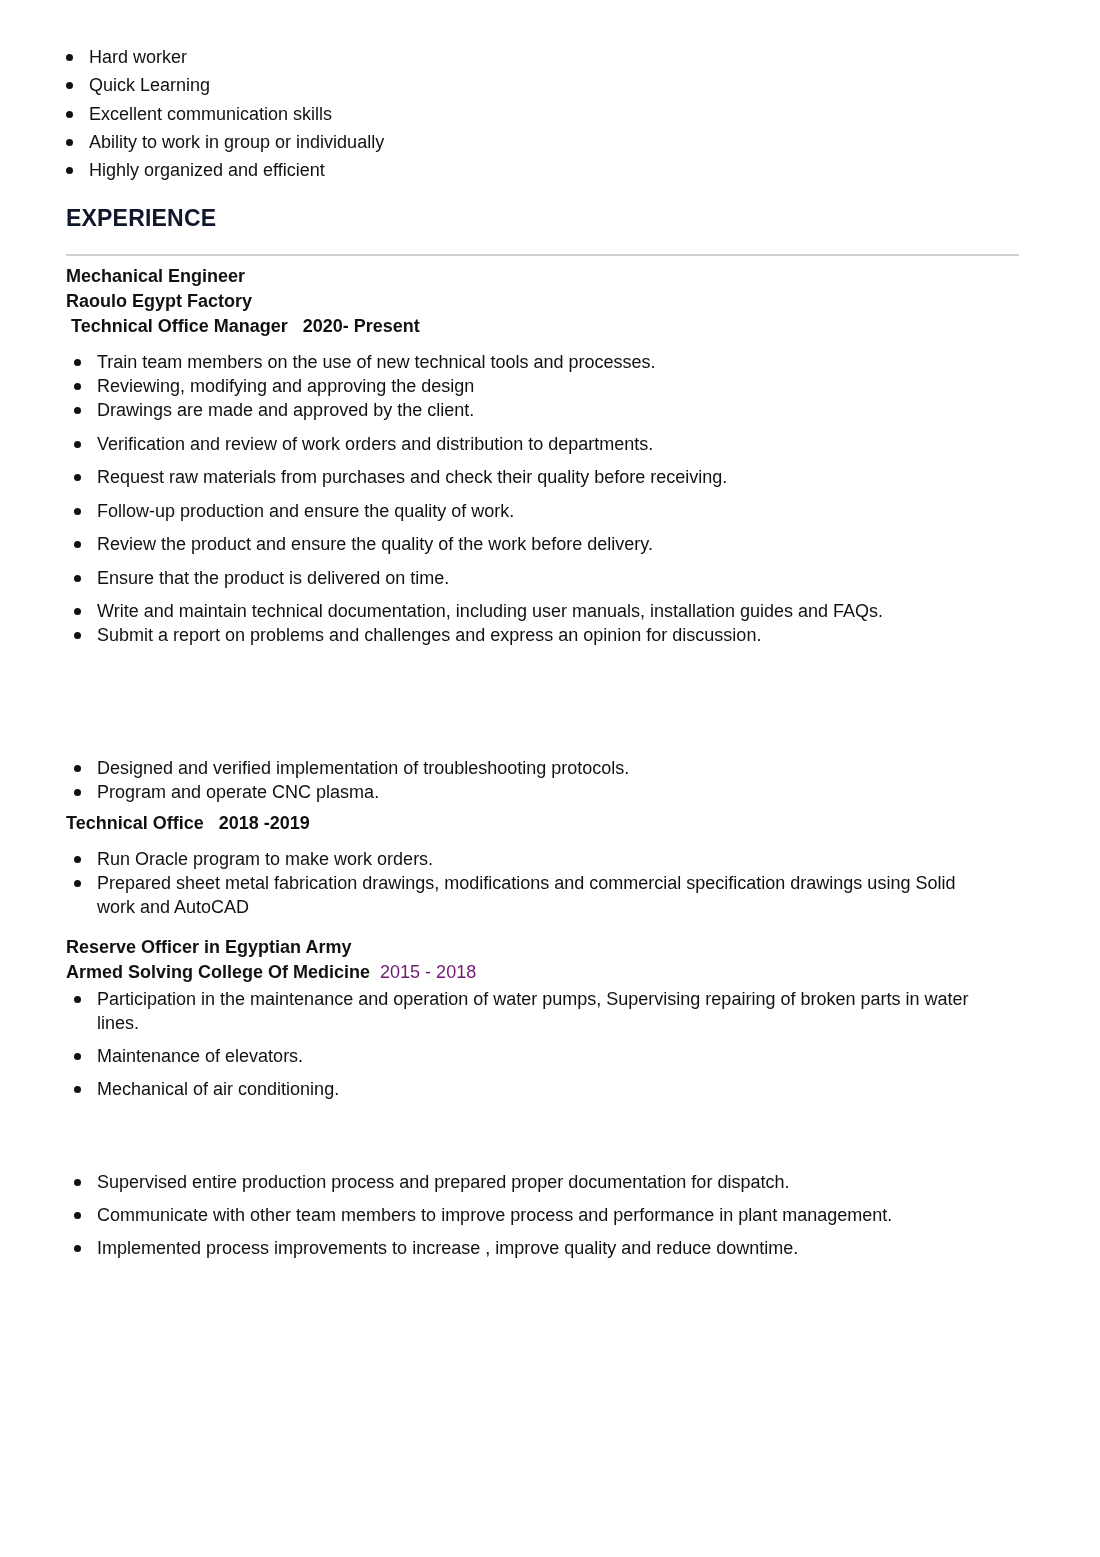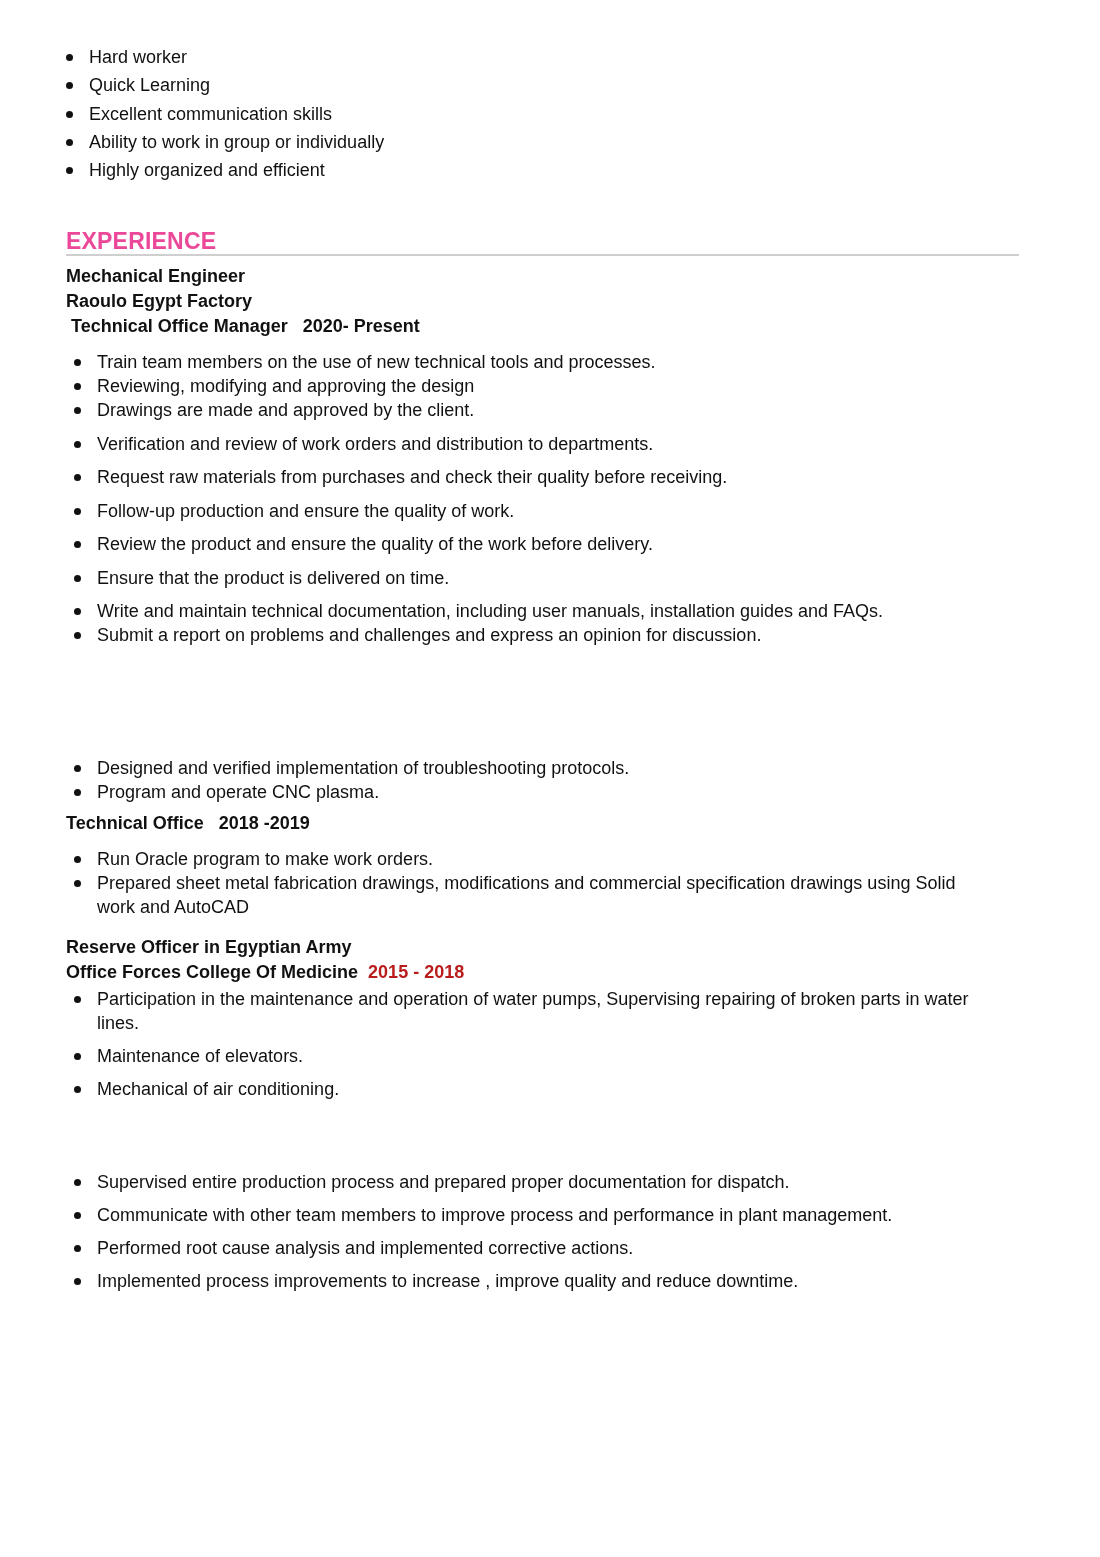--- a/index.html
+++ b/index.html
@@ -16,31 +16,31 @@
       background: #111; top: 9px;
     }
 
     
     .skills { position: absolute; left: 66px; top: 45px; }
     .skills li { padding-left: 23px; height: 28.3px; }
     .skills li .bullet { left: 0; }
 
     
     .section-title {
-      position: absolute; left: 66px; top: 228px;
-      font-size: 23px; font-weight: bold; color: #ec4899; letter-spacing: 0.2px;
+      position: absolute; left: 66px; top: 205px;
+      font-size: 23px; font-weight: bold; color: #0f172a; letter-spacing: 0.2px;
     }
     .section-rule {
       position: absolute; left: 66px; top: 254px; width: 953px; height: 2px;
       background: #cfcfcf;
     }
 
     .blk { position: absolute; left: 66px; }
     .hd { font-size: 18px; font-weight: bold; line-height: 25px; white-space: pre; }
-    .date-accent { color: #b91c1c; font-weight: bold; }
+    .date-accent { color: #701a75; font-weight: normal; }
 
     .exlist li { padding-left: 31px; }
     .exlist li .bullet { left: 8px; }
   </style>
 </head>
 <body>
 
 <div class="page">
 
   <ul class="skills">
@@ -81,29 +81,28 @@
     <div class="hd">Technical Office   2018 -2019</div>
   </div>
   <ul class="blk exlist" style="top:847px;">
     <li style="height:24px"><span class="bullet"></span><span>Run Oracle program to make work orders.</span></li>
     <li style="height:24px"><span class="bullet"></span><span>Prepared sheet metal fabrication drawings, modifications and commercial specification drawings using Solid</span></li>
     <li style="height:24px"><span>work and AutoCAD</span></li>
   </ul>
 
   <div class="blk" style="top:935px;">
     <div class="hd">Reserve Officer in Egyptian Army</div>
-    <div class="hd"><span>Office Forces College Of Medicine</span>  <span class="date-accent">2015 - 2018</span></div>
+    <div class="hd"><span>Armed Solving College Of Medicine</span>  <span class="date-accent">2015 - 2018</span></div>
   </div>
   <ul class="blk exlist" style="top:987px;">
     <li style="height:24px"><span class="bullet"></span><span>Participation in the maintenance and operation of water pumps, Supervising repairing of broken parts in water</span></li>
     <li style="height:33px"><span>lines.</span></li>
     <li style="height:33px"><span class="bullet"></span><span>Maintenance of elevators.</span></li>
     <li style="height:24px"><span class="bullet"></span><span>Mechanical of air conditioning.</span></li>
   </ul>
 
   <ul class="blk exlist" style="top:1170px;">
     <li style="height:33px"><span class="bullet"></span><span>Supervised entire production process and prepared proper documentation for dispatch.</span></li>
     <li style="height:33px"><span class="bullet"></span><span>Communicate with other team members to improve process and performance in plant management.</span></li>
-    <li style="height:33px"><span class="bullet"></span><span>Performed root cause analysis and implemented corrective actions.</span></li>
     <li style="height:24px"><span class="bullet"></span><span>Implemented process improvements to increase , improve quality and reduce downtime.</span></li>
   </ul>
 
 </div>
 
 </body></html>

